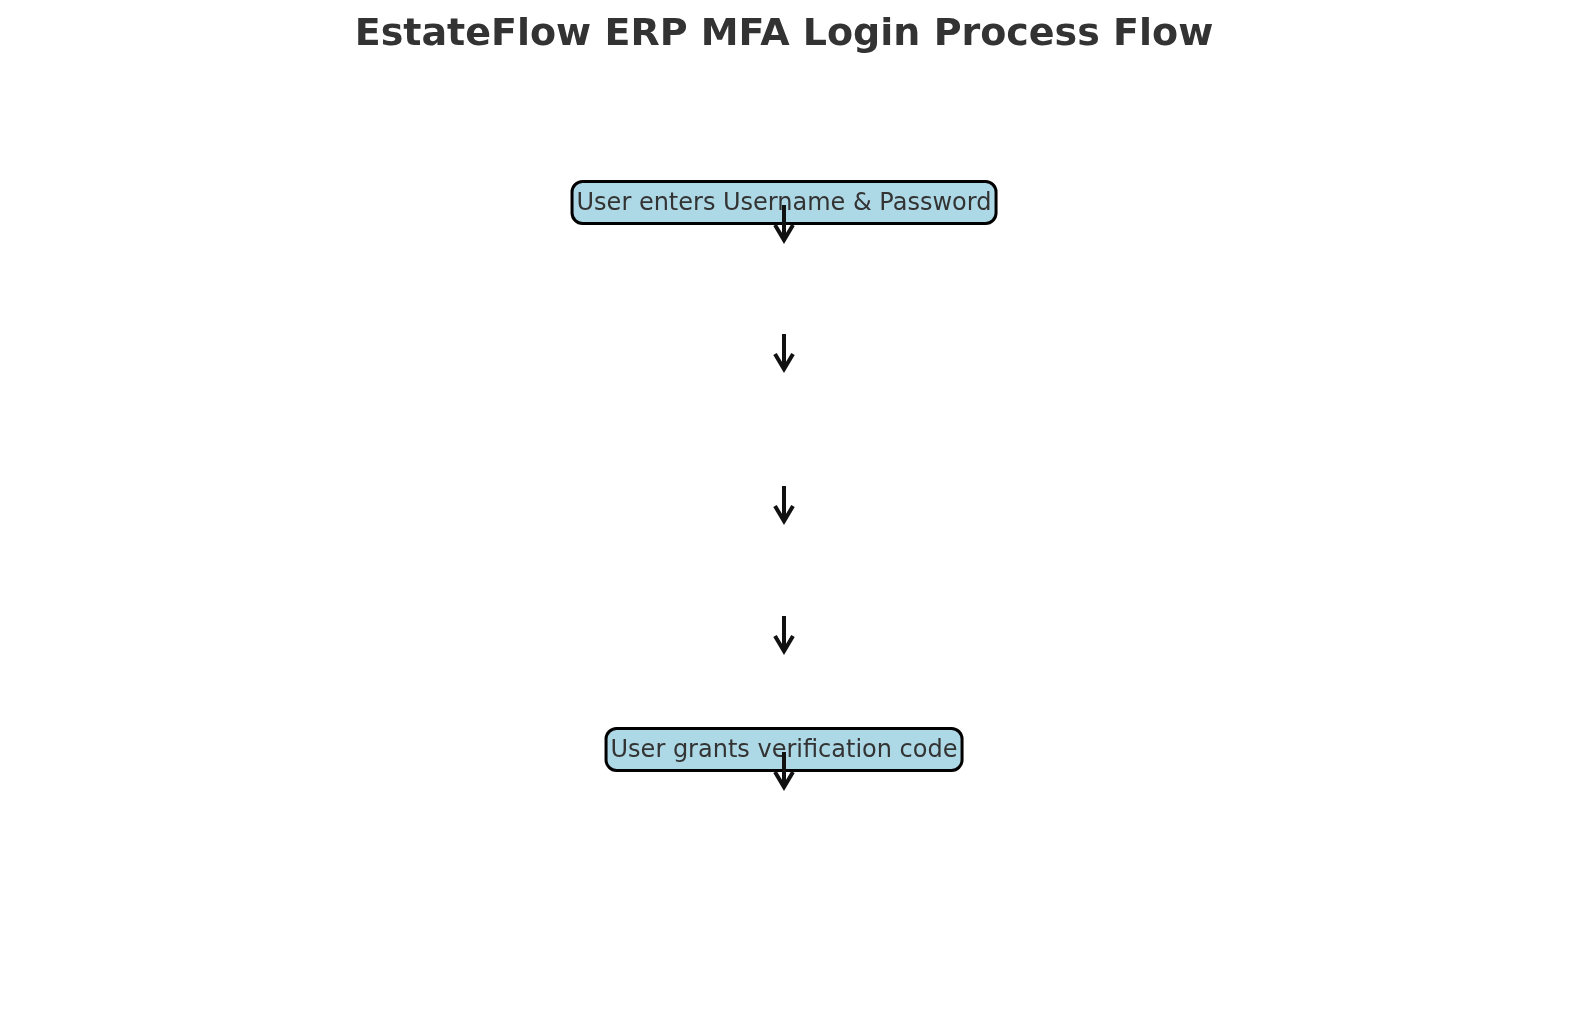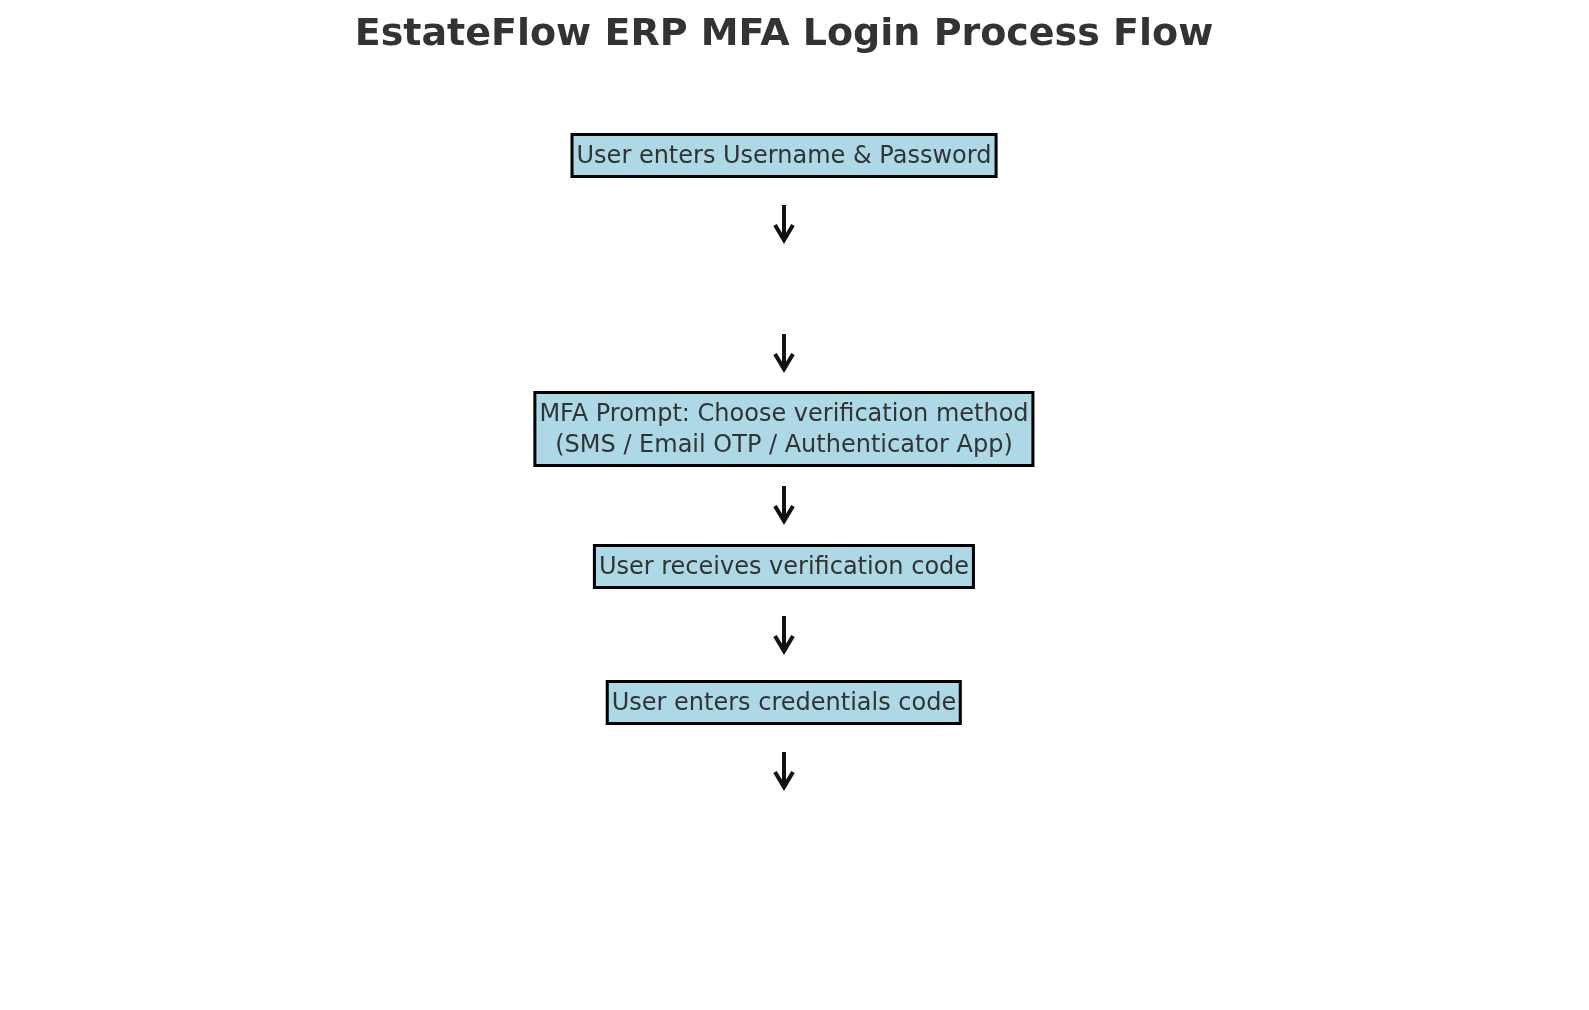--- a/index.html
+++ b/index.html
@@ -31,27 +31,28 @@
     font-weight: bold;
     color: var(--title);
     letter-spacing: 0px;
   }
   .node {
     position: absolute;
     left: 784px;
     transform: translateX(-50%);
     background: var(--box-fill);
     border: 3px solid var(--box-border);
-    border-radius: 0;
+    border-radius: 12px;
     color: var(--text);
     font-size: 24px;
     line-height: 31px;
     padding: 4px 3px;
     text-align: center;
     white-space: pre-line;
+    margin-top: 47px;
   }
   .node-1 { top: 133px; }
   .node-2 { top: 270px; }
   .node-3 { top: 391px; }
   .node-4 { top: 544px; }
   .node-5 { top: 680px; }
   .node-6 { top: 817px; }
   .arrow {
     position: absolute;
     left: 784px;
@@ -87,38 +88,35 @@
     </svg>
   </div>
 
 
   <div class="arrow arrow-2">
     <svg viewBox="0 0 28 42" aria-hidden="true">
       <path d="M14 2 L14 33 M5 22 L14 37 L23 22"></path>
     </svg>
   </div>
 
-  <div class="node node-3">MFA Prompt: Choose verification method
-(SMS / Email OTP / Authenticator App)</div>
 
   <div class="arrow arrow-3">
     <svg viewBox="0 0 28 42" aria-hidden="true">
       <path d="M14 2 L14 33 M5 22 L14 37 L23 22"></path>
     </svg>
   </div>
 
-  <div class="node node-4">User receives verification code</div>
 
   <div class="arrow arrow-4">
     <svg viewBox="0 0 28 42" aria-hidden="true">
       <path d="M14 2 L14 33 M5 22 L14 37 L23 22"></path>
     </svg>
   </div>
 
-  <div class="node node-5">User enters credentials code</div>
+  <div class="node node-5">User grants verification code</div>
 
   <div class="arrow arrow-5">
     <svg viewBox="0 0 28 42" aria-hidden="true">
       <path d="M14 2 L14 33 M5 22 L14 37 L23 22"></path>
     </svg>
   </div>
 
 
 </div>
 

